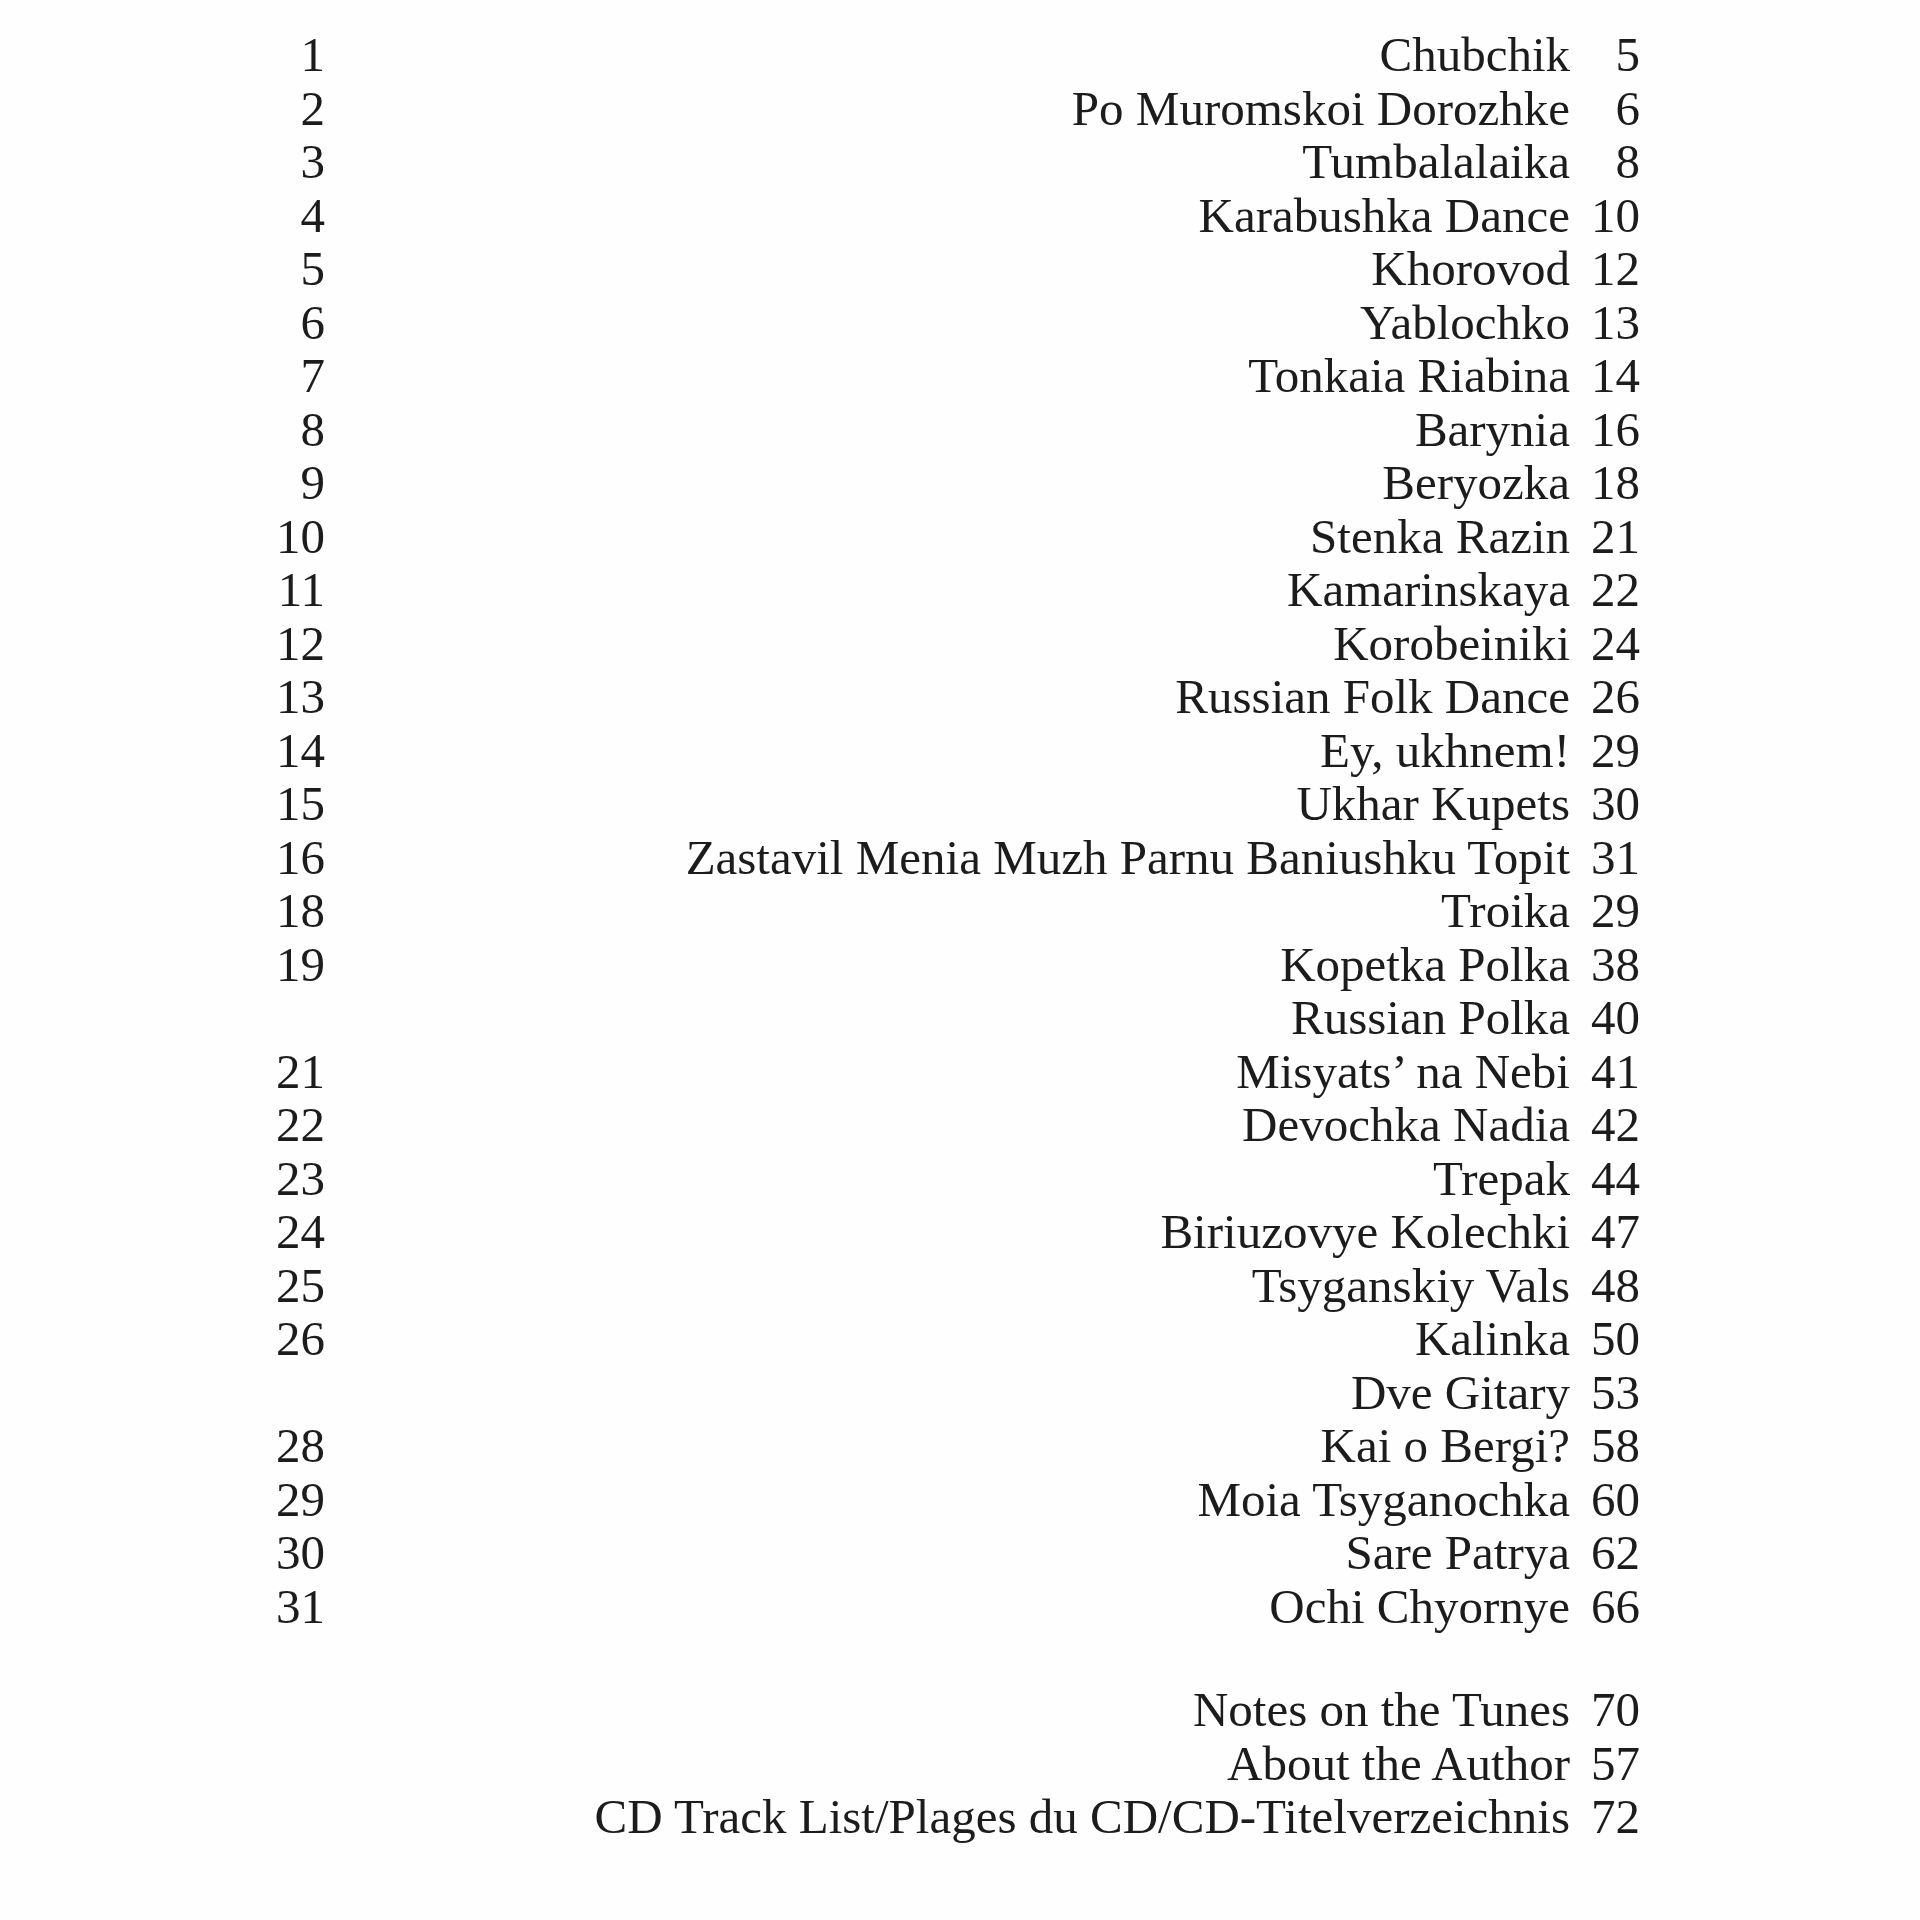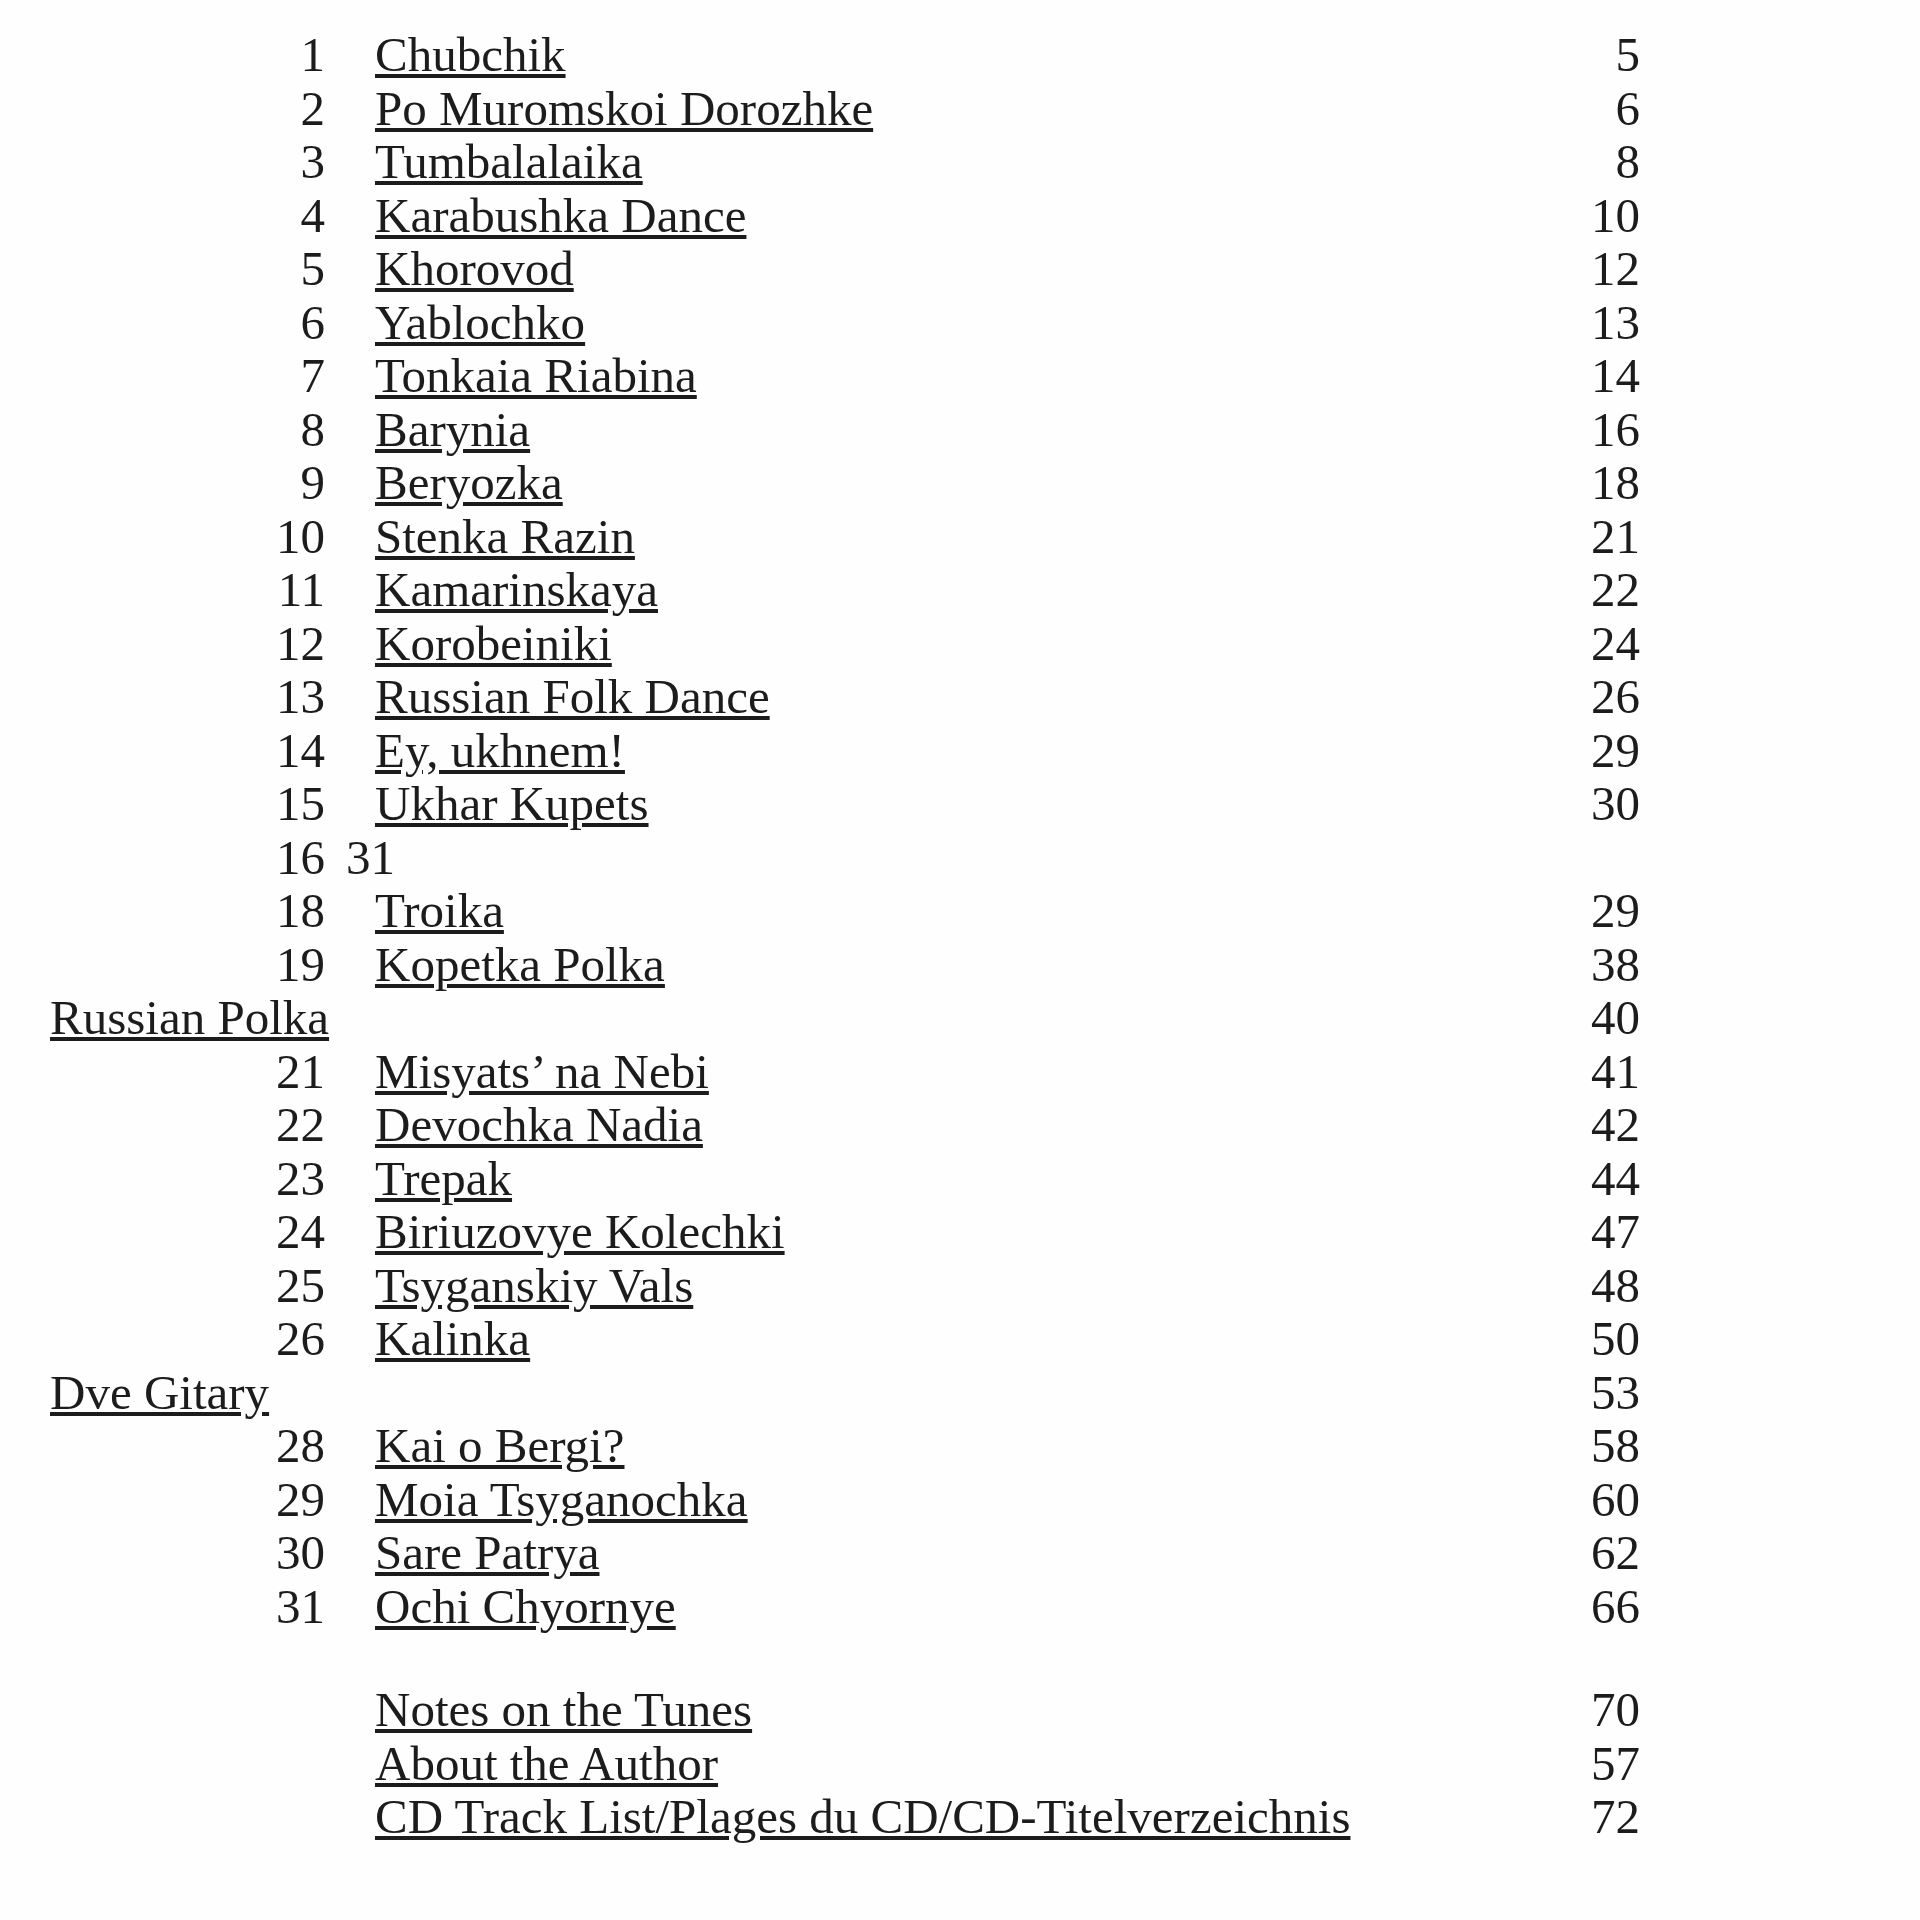--- a/index.html
+++ b/index.html
@@ -32,23 +32,22 @@
     white-space: nowrap;
   }
   .num {
     width: 325px;
     text-align: right;
     flex: 0 0 auto;
   }
   .title {
     flex: 1 1 auto;
     padding-left: 50px;
-    text-align: left;
+    text-align: right;
     overflow: hidden;
-    text-decoration: underline;
   }
   .pageno {
     flex: 0 0 auto;
     text-align: right;
     min-width: 70px;
   }
   .section-gap {
     height: 50px;
   }
 </style>
@@ -128,20 +127,21 @@
         <span class="title">Ey, ukhnem!</span>
         <span class="pageno">29</span>
       </div>
     <div class="row">
         <span class="num">15</span>
         <span class="title">Ukhar Kupets</span>
         <span class="pageno">30</span>
       </div>
     <div class="row">
         <span class="num">16</span>
+        <span class="title">Zastavil Menia Muzh Parnu Baniushku Topit</span>
         <span class="pageno">31</span>
       </div>
     <div class="row">
         <span class="num">18</span>
         <span class="title">Troika</span>
         <span class="pageno">29</span>
       </div>
     <div class="row">
         <span class="num">19</span>
         <span class="title">Kopetka Polka</span>

